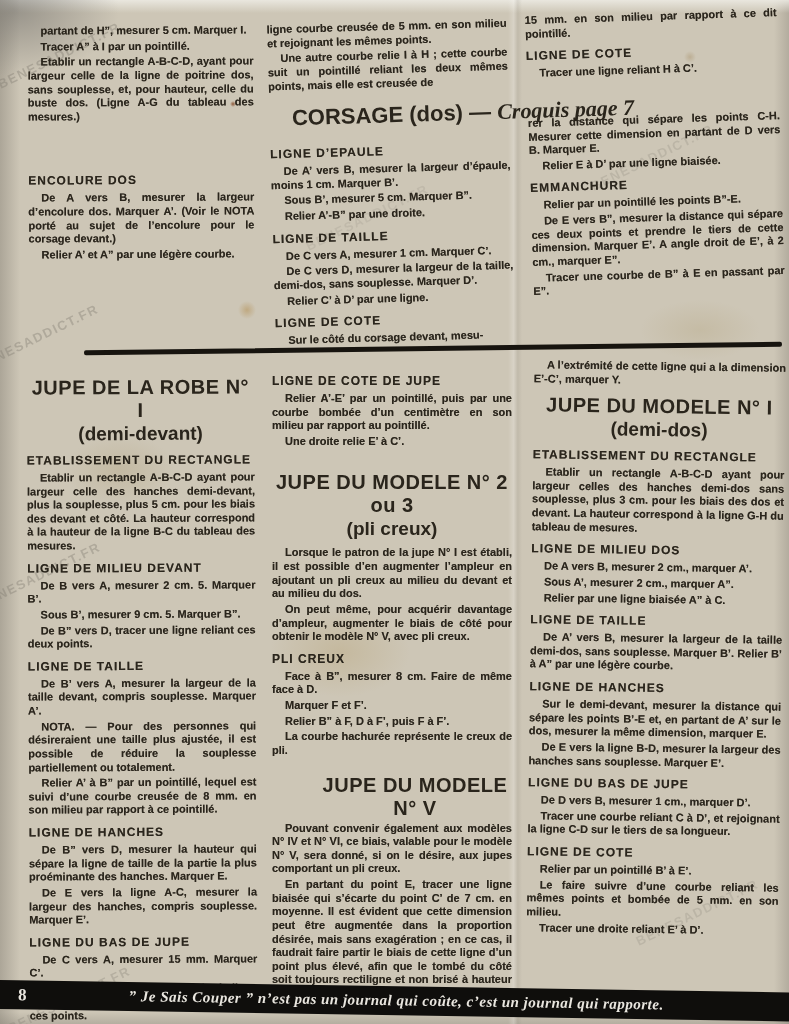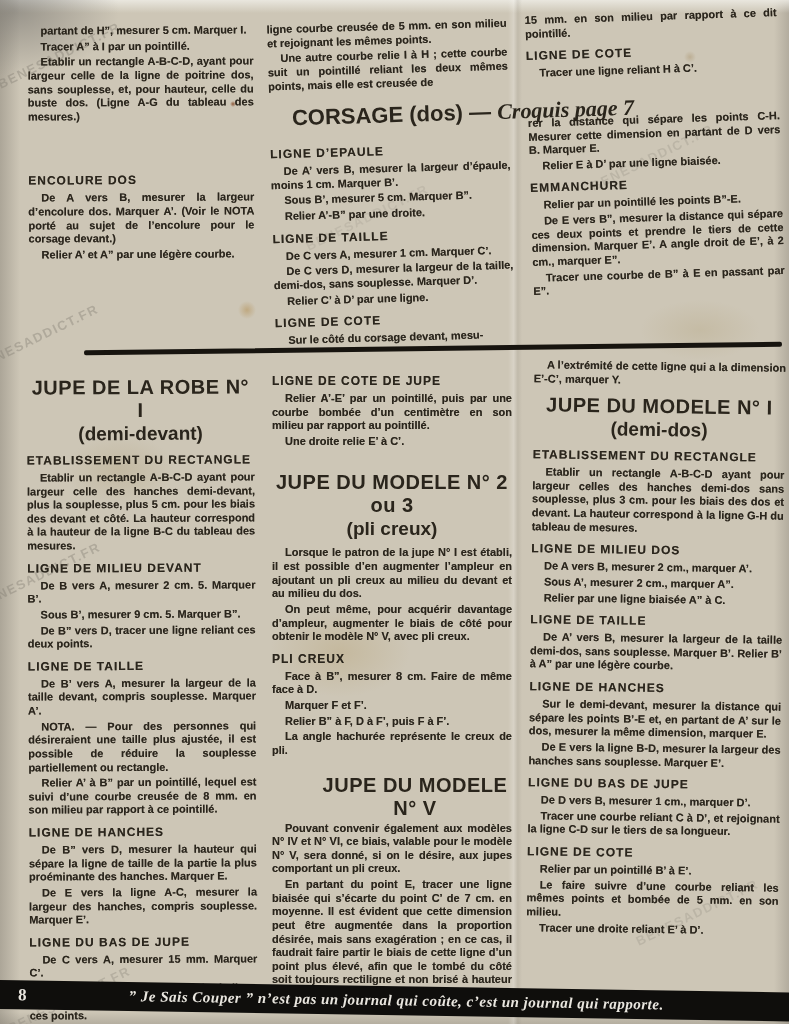--- a/index.html
+++ b/index.html
@@ -131,42 +131,42 @@
       <div class="blk title">JUPE DE LA ROBE N° I</div>
       <div class="blk subtitle">(demi-devant)</div>
       <div class="blk heading">ETABLISSEMENT DU RECTANGLE</div>
       <div class="blk para">Etablir un rectangle A-B-C-D ayant pour largeur celle des hanches demi-devant, plus la souplesse, plus 5 cm. pour les biais des devant et côté. La hauteur correspond à la hauteur de la ligne B-C du tableau des mesures.</div>
       <div class="blk heading">LIGNE DE MILIEU DEVANT</div>
       <div class="blk para">De B vers A, mesurer 2 cm. 5. Marquer B’.</div>
       <div class="blk para">Sous B’, mesurer 9 cm. 5. Marquer B”.</div>
       <div class="blk para">De B” vers D, tracer une ligne reliant ces deux points.</div>
       <div class="blk heading">LIGNE DE TAILLE</div>
       <div class="blk para">De B’ vers A, mesurer la largeur de la taille devant, compris souplesse. Marquer A’.</div>
-      <div class="blk para">NOTA. — Pour des personnes qui désireraient une taille plus ajustée, il est possible de réduire la souplesse partiellement ou rectangle.</div>
+      <div class="blk para">NOTA. — Pour des personnes qui désireraient une taille plus ajustée, il est possible de réduire la souplesse partiellement ou totalement.</div>
       <div class="blk para">Relier A’ à B” par un pointillé, lequel est suivi d’une courbe creusée de 8 mm. en son milieu par rapport à ce pointillé.</div>
       <div class="blk heading">LIGNE DE HANCHES</div>
       <div class="blk para">De B” vers D, mesurer la hauteur qui sépare la ligne de taille de la partie la plus proéminante des hanches. Marquer E.</div>
       <div class="blk para">De E vers la ligne A-C, mesurer la largeur des hanches, compris souplesse. Marquer E’.</div>
       <div class="blk heading">LIGNE DU BAS DE JUPE</div>
       <div class="blk para">De C vers A, mesurer 15 mm. Marquer C’.</div>
       <div class="blk para">Relier par une courbe qui rejoint la ligne C-D aux deux tiers de la distance séparant ces points.</div>
     </div>
   <div class="col bm">
       <div class="blk heading">LIGNE DE COTE DE JUPE</div>
       <div class="blk para">Relier A’-E’ par un pointillé, puis par une courbe bombée d’un centimètre en son milieu par rapport au pointillé.</div>
       <div class="blk para">Une droite relie E’ à C’.</div>
       <div class="blk title">JUPE DU MODELE N° 2 ou 3</div>
       <div class="blk subtitle">(pli creux)</div>
       <div class="blk para">Lorsque le patron de la jupe N° I est établi, il est possible d’en augmenter l’ampleur en ajoutant un pli creux au milieu du devant et au milieu du dos.</div>
       <div class="blk para">On peut même, pour acquérir davantage d’ampleur, augmenter le biais de côté pour obtenir le modèle N° V, avec pli creux.</div>
       <div class="blk heading">PLI CREUX</div>
       <div class="blk para">Face à B”, mesurer 8 cm. Faire de même face à D.</div>
       <div class="blk para">Marquer F et F’.</div>
       <div class="blk para">Relier B” à F, D à F’, puis F à F’.</div>
-      <div class="blk para">La angle hachurée représente le creux de pli.</div>
+      <div class="blk para">La courbe hachurée représente le creux de pli.</div>
       <div class="blk title">JUPE DU MODELE N° V</div>
       <div class="blk para">Pouvant convenir également aux modèles N° IV et N° VI, ce biais, valable pour le modèle N° V, sera donné, si on le désire, aux jupes comportant un pli creux.</div>
       <div class="blk para">En partant du point E, tracer une ligne biaisée qui s’écarte du point C’ de 7 cm. en moyenne. Il est évident que cette dimension peut être augmentée dans la proportion désirée, mais sans exagération ; en ce cas, il faudrait faire partir le biais de cette ligne d’un point plus élevé, afin que le tombé du côté soit toujours rectiligne et non brisé à hauteur de la ligne de hanches.</div>
     </div>
   <div class="col br">
       <div class="blk para">A l’extrémité de cette ligne qui a la dimension E’-C’, marquer Y.</div>
       <div class="blk title">JUPE DU MODELE N° I</div>
       <div class="blk subtitle">(demi-dos)</div>
       <div class="blk heading">ETABLISSEMENT DU RECTANGLE</div>
       <div class="blk para">Etablir un rectangle A-B-C-D ayant pour largeur celles des hanches demi-dos sans souplesse, plus 3 cm. pour les biais des dos et devant. La hauteur correspond à la ligne G-H du tableau de mesures.</div>

